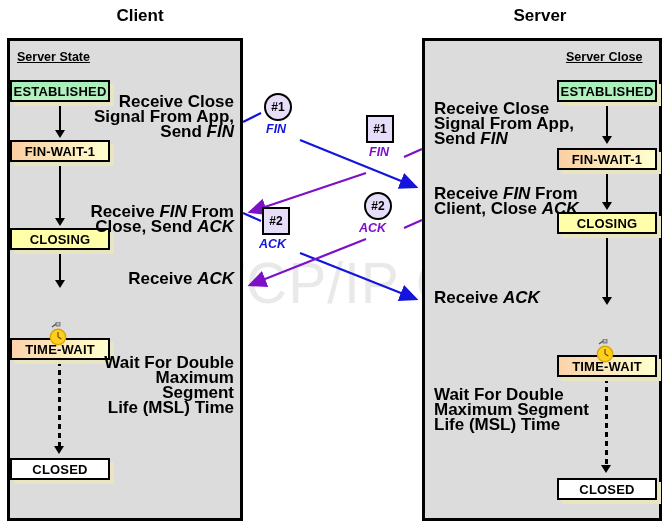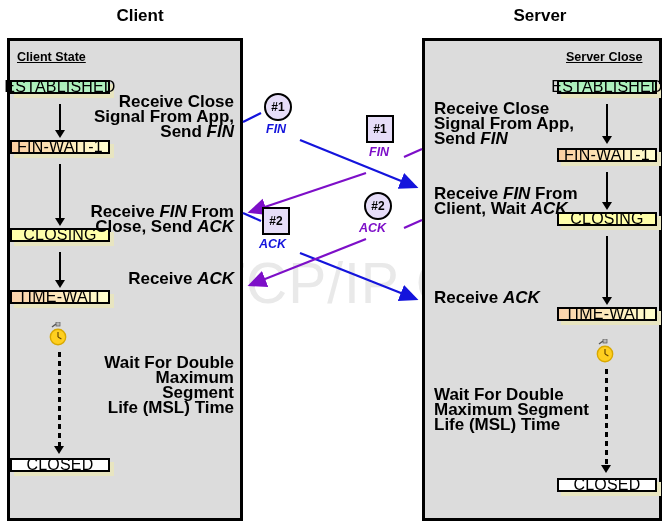--- a/index.html
+++ b/index.html
@@ -39,30 +39,30 @@
   .panel-heading{
     position:absolute;font-size:12.5px;font-weight:bold;color:#000;
     text-decoration:underline;white-space:nowrap;z-index:5;
   }
   #heading-client{left:17px;top:50px;}
   #heading-server{left:566px;top:50px;}
 
   
   .state-box{
     position:absolute;box-sizing:border-box;
-    border:2px solid #000;height:14px;width:100px;
+    border:2px solid #000;height:22px;width:100px;
     display:flex;align-items:center;justify-content:center;
-    font-size:16px;font-weight:normal;color:#000;letter-spacing:0.2px;
+    font-size:13px;font-weight:bold;color:#000;letter-spacing:0.2px;
     box-shadow:4px 4px 0 0 #e8e5c0;
     z-index:6;white-space:nowrap;
   }
   .s-established{background:linear-gradient(to bottom,#a8efb8,#b6f2c4);}
   .s-finwait{background:linear-gradient(to right,#fbcfa2,#ffffcf);}
   .s-closing{background:#ffffaa;}
-  .s-timewait{background:linear-gradient(to right,#fbd3ab,#ffffcc);}
+  .s-timewait{background:linear-gradient(to right,#fbd3ab,#ffffcc);margin-top:48px;}
   .s-closed{background:#ffffff;}
 
   
   .vline{position:absolute;background:#000;width:2px;z-index:5;}
   .vhead{
     position:absolute;width:0;height:0;z-index:5;
     border-left:5px solid transparent;border-right:5px solid transparent;
     border-top:8px solid #000;
   }
   
@@ -109,21 +109,21 @@
 <div class="stage">
 
   <div class="watermark">The TCP/IP Guide</div>
 
   <div class="col-title" id="title-server">Server</div>
   <div class="col-title" id="title-client">Client</div>
 
   <div class="panel" id="panel-client"></div>
   <div class="panel" id="panel-server"></div>
 
-  <div class="panel-heading" id="heading-client">Client State</div>
+  <div class="panel-heading" id="heading-client">Server State</div>
   <div class="panel-heading" id="heading-server">Server Close</div>
 
   <div class="state-box s-established" style="left:10px;top:80px;">ESTABLISHED</div>
   <div class="state-box s-finwait" style="left:10px;top:140px;">FIN-WAIT-1</div>
   <div class="state-box s-closing" style="left:10px;top:228px;">CLOSING</div>
   <div class="state-box s-timewait" style="left:10px;top:290px;">TIME-WAIT</div>
   <div class="state-box s-closed" style="left:10px;top:458px;">CLOSED</div>
 
   <div class="vline" style="left:59px;top:104px;height:28px;"></div>
   <div class="vhead" style="left:55px;top:130px;"></div>
@@ -191,21 +191,21 @@
   <div class="vhead" style="left:601px;top:465px;"></div>
 
   <div class="note l" style="left:434px;top:101px;width:160px;">
     <span>Receive Close</span><br>
     <span>Signal From App,</span><br>
     <span>Send </span><i>FIN</i>
   </div>
 
   <div class="note l" style="left:434px;top:186px;width:165px;">
     <span>Receive </span><i>FIN</i><span> From</span><br>
-    <span>Client, Wait </span><i>ACK</i>
+    <span>Client, Close </span><i>ACK</i>
   </div>
 
   <div class="note l" style="left:434px;top:290px;width:150px;">
     <span>Receive </span><i>ACK</i>
   </div>
 
   <div class="note l" style="left:434px;top:387px;width:160px;">
     <span>Wait For Double</span><br>
     <span>Maximum Segment</span><br>
     <span>Life (MSL) Time</span>

